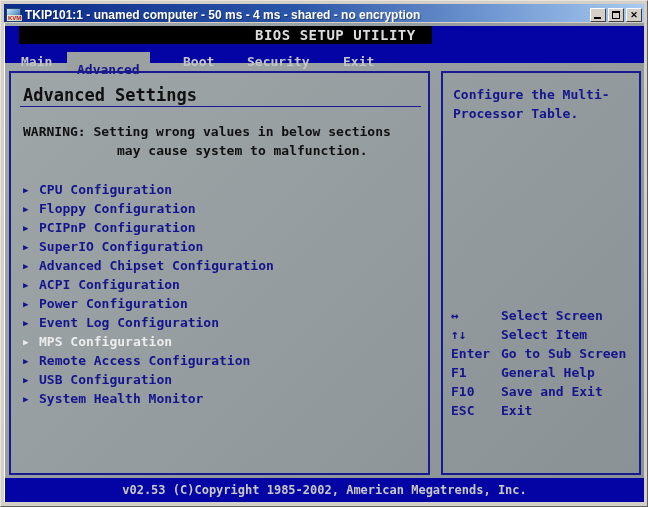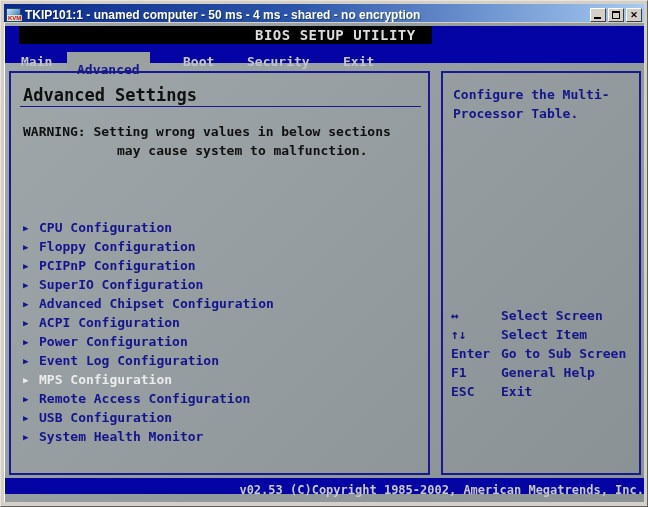--- a/index.html
+++ b/index.html
@@ -89,38 +89,38 @@
     position:absolute; left:12px; top:12px;
     font-size:17px; font-weight:bold; color:#101010; white-space:nowrap;
   }
   .panel-rule {
     position:absolute; left:9px; right:7px; top:33px;
     border-top:1px solid #1A1A90;
   }
   .warning { position:absolute; left:12px; top:49px; font-size:13px; font-weight:bold; color:#101010; }
   .warning .line1 { white-space:nowrap; line-height:19px;text-align:center; }
   .warning .line2 { white-space:nowrap; line-height:19px; margin-left:94px; }
-  .cfg-list { position:absolute; left:0; top:107px; width:100%;margin-top:38px; }
+  .cfg-list { position:absolute; left:0; top:107px; width:100%; }
   .cfg-item {
     height:19px; line-height:19px; font-size:13px; font-weight:bold;
     color:#14148C; white-space:nowrap; cursor:default; padding-left:12px;
   }
   .cfg-item .arrow { display:inline-block; width:16px; font-size:9px; vertical-align:1px; }
   .cfg-item.selected { color:#ECECEC; }
   .help-text {
     position:absolute; left:10px; top:12px;
     font-size:13px; font-weight:bold; color:#14148C; line-height:19px; white-space:nowrap;
   }
   .key-legend { position:absolute; left:8px; top:233px; right:2px; }
   .key-row { height:19px; line-height:19px; font-size:13px; font-weight:bold; color:#14148C; white-space:nowrap; }
   .key-row .key { display:inline-block; width:50px; }
   
   .footer-bar {
-    position:absolute; left:0; top:455px; width:100%; height:16px;
-    background:#0404A4; text-align:right;
+    position:absolute; left:0; top:455px; width:100%; height:24px;
+    background:#0404A4; text-align:center;
     color:#C9C9C9; font-size:12px; font-weight:bold; line-height:24px; white-space:nowrap;
   }
 </style>
 </head>
 <body>
 
 <div class="window">
 
   <div class="titlebar">
     <div class="title-icon">
@@ -179,20 +179,21 @@
     <div class="panel right-panel">
       <div class="help-text" id="help-text">
           <div>Configure the Multi-</div>
           <div>Processor Table.</div>
         </div>
       <div class="key-legend" id="key-legend">
           <div class="key-row"><span class="key">↔</span><span>Select Screen</span></div>
           <div class="key-row"><span class="key">↑↓</span><span>Select Item</span></div>
           <div class="key-row"><span class="key">Enter</span><span>Go to Sub Screen</span></div>
           <div class="key-row"><span class="key">F1</span><span>General Help</span></div>
+          <div class="key-row"><span class="key">F10</span><span>Save and Exit</span></div>
           <div class="key-row"><span class="key">ESC</span><span>Exit</span></div>
         </div>
     </div>
 
     <div class="footer-bar">v02.53 (C)Copyright 1985-2002, American Megatrends, Inc.</div>
 
   </div>
 </div>
 
 </body></html>

